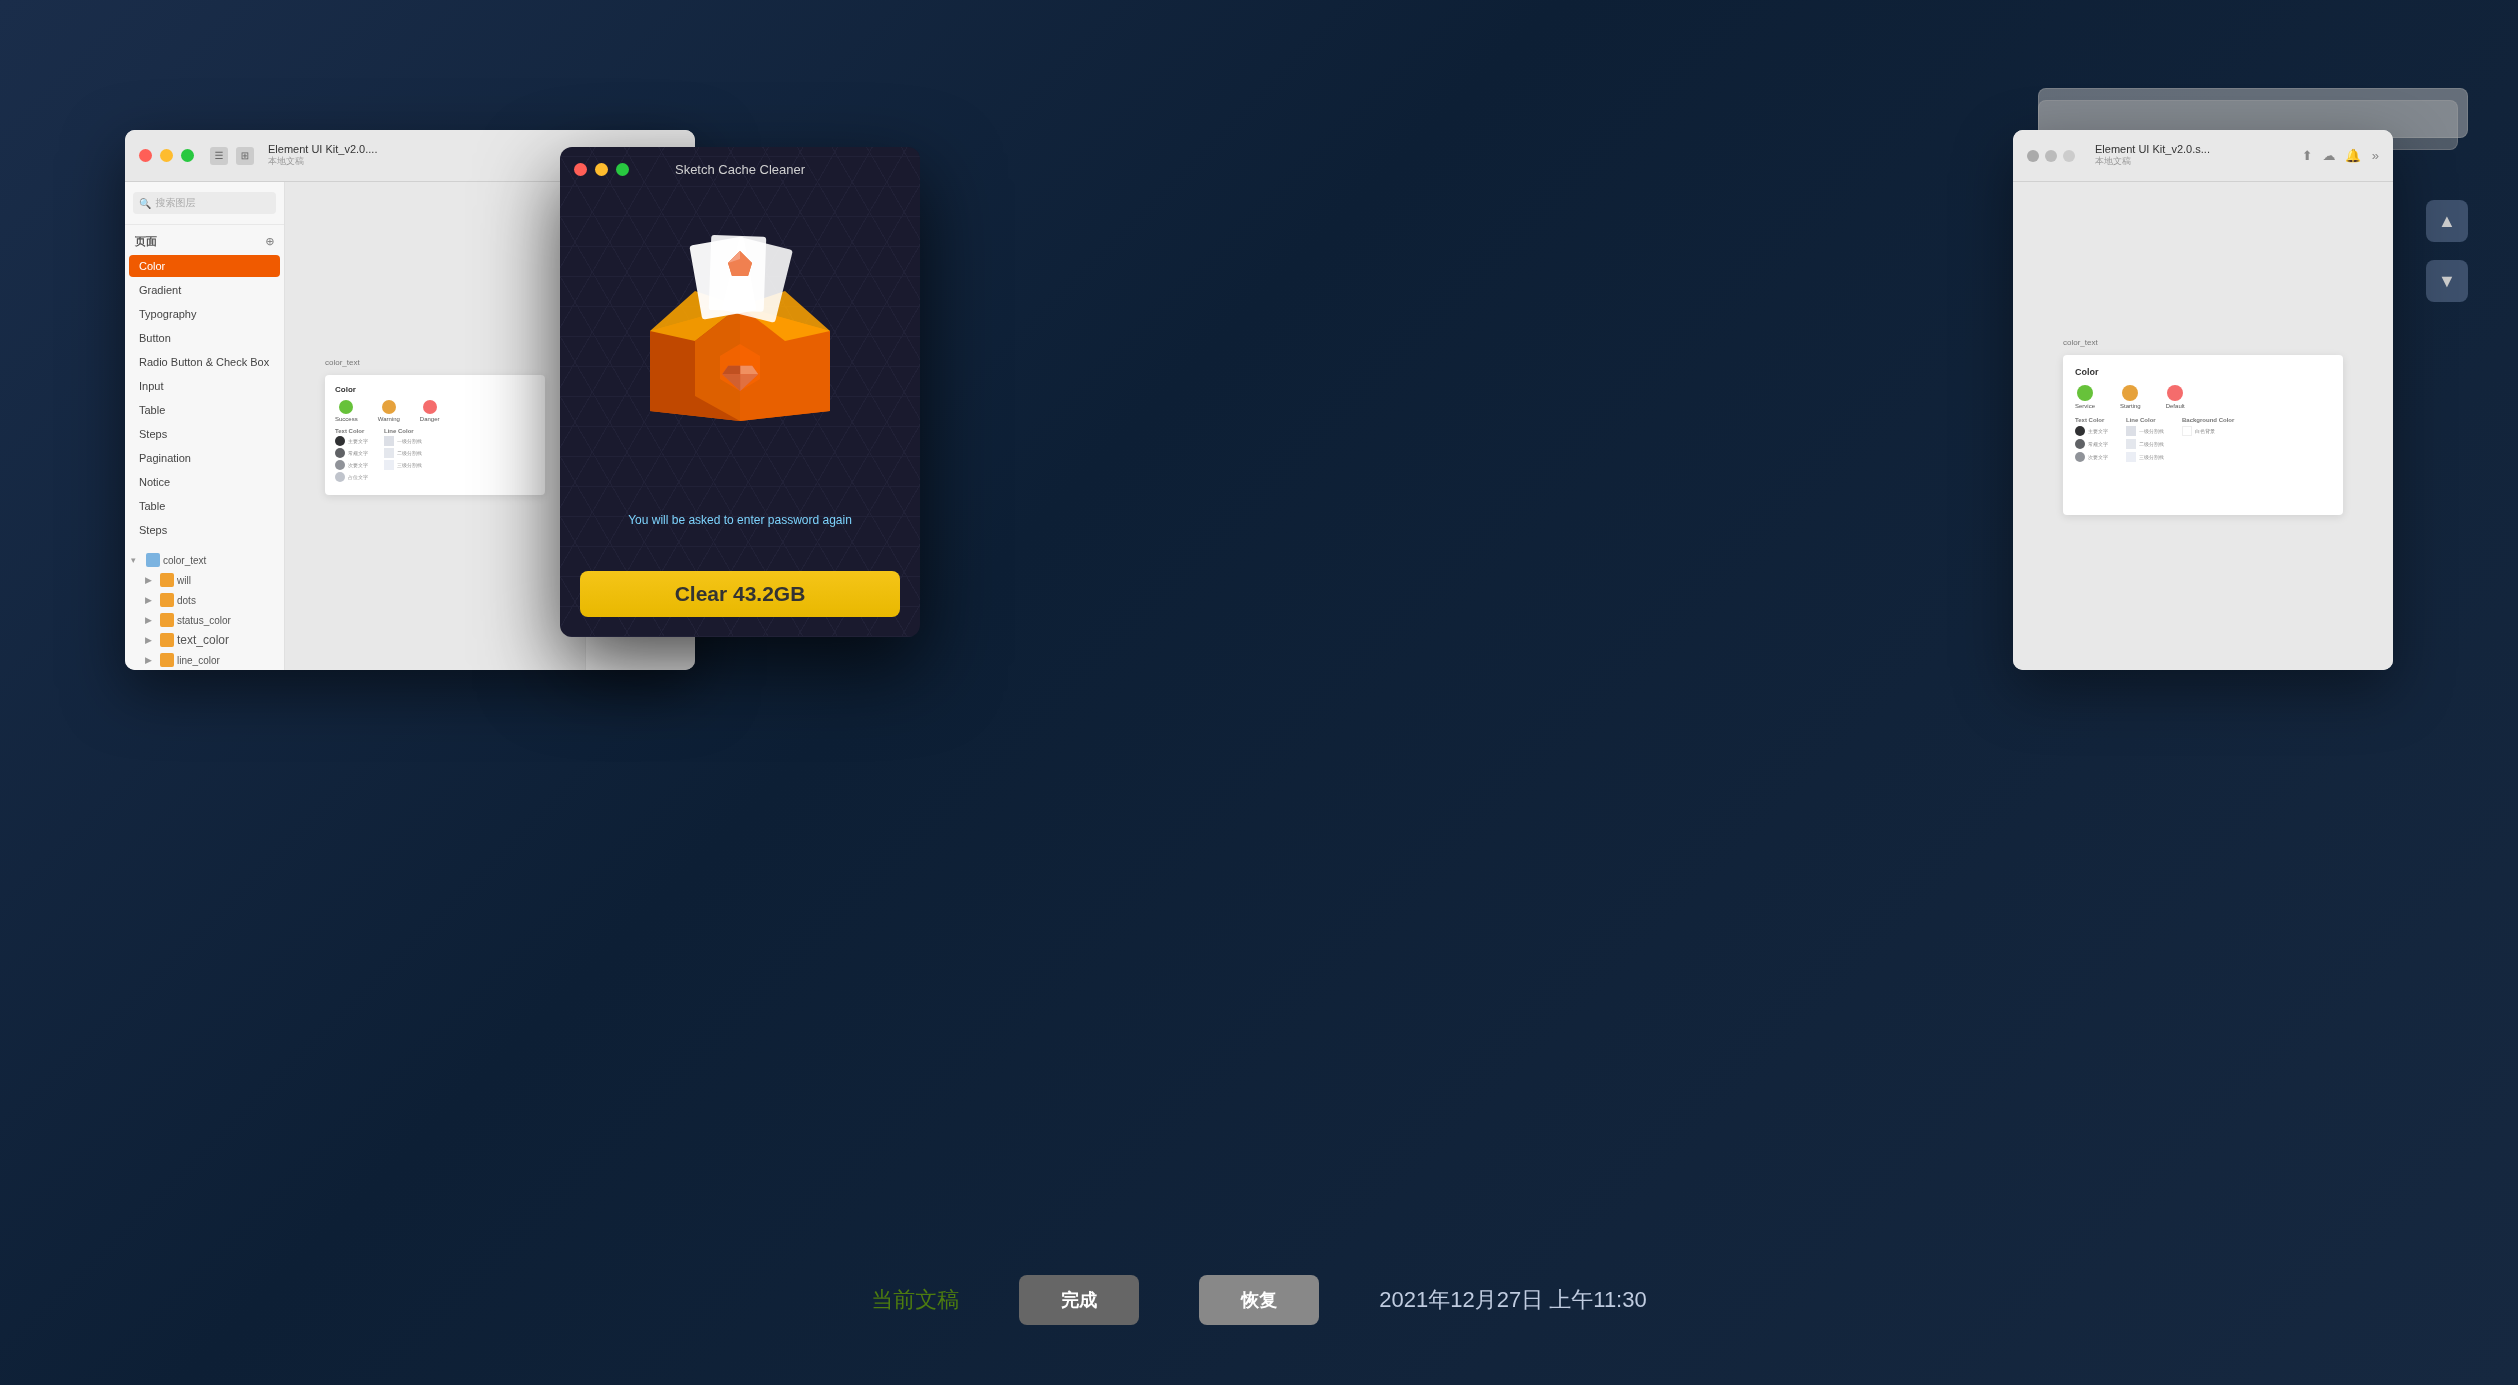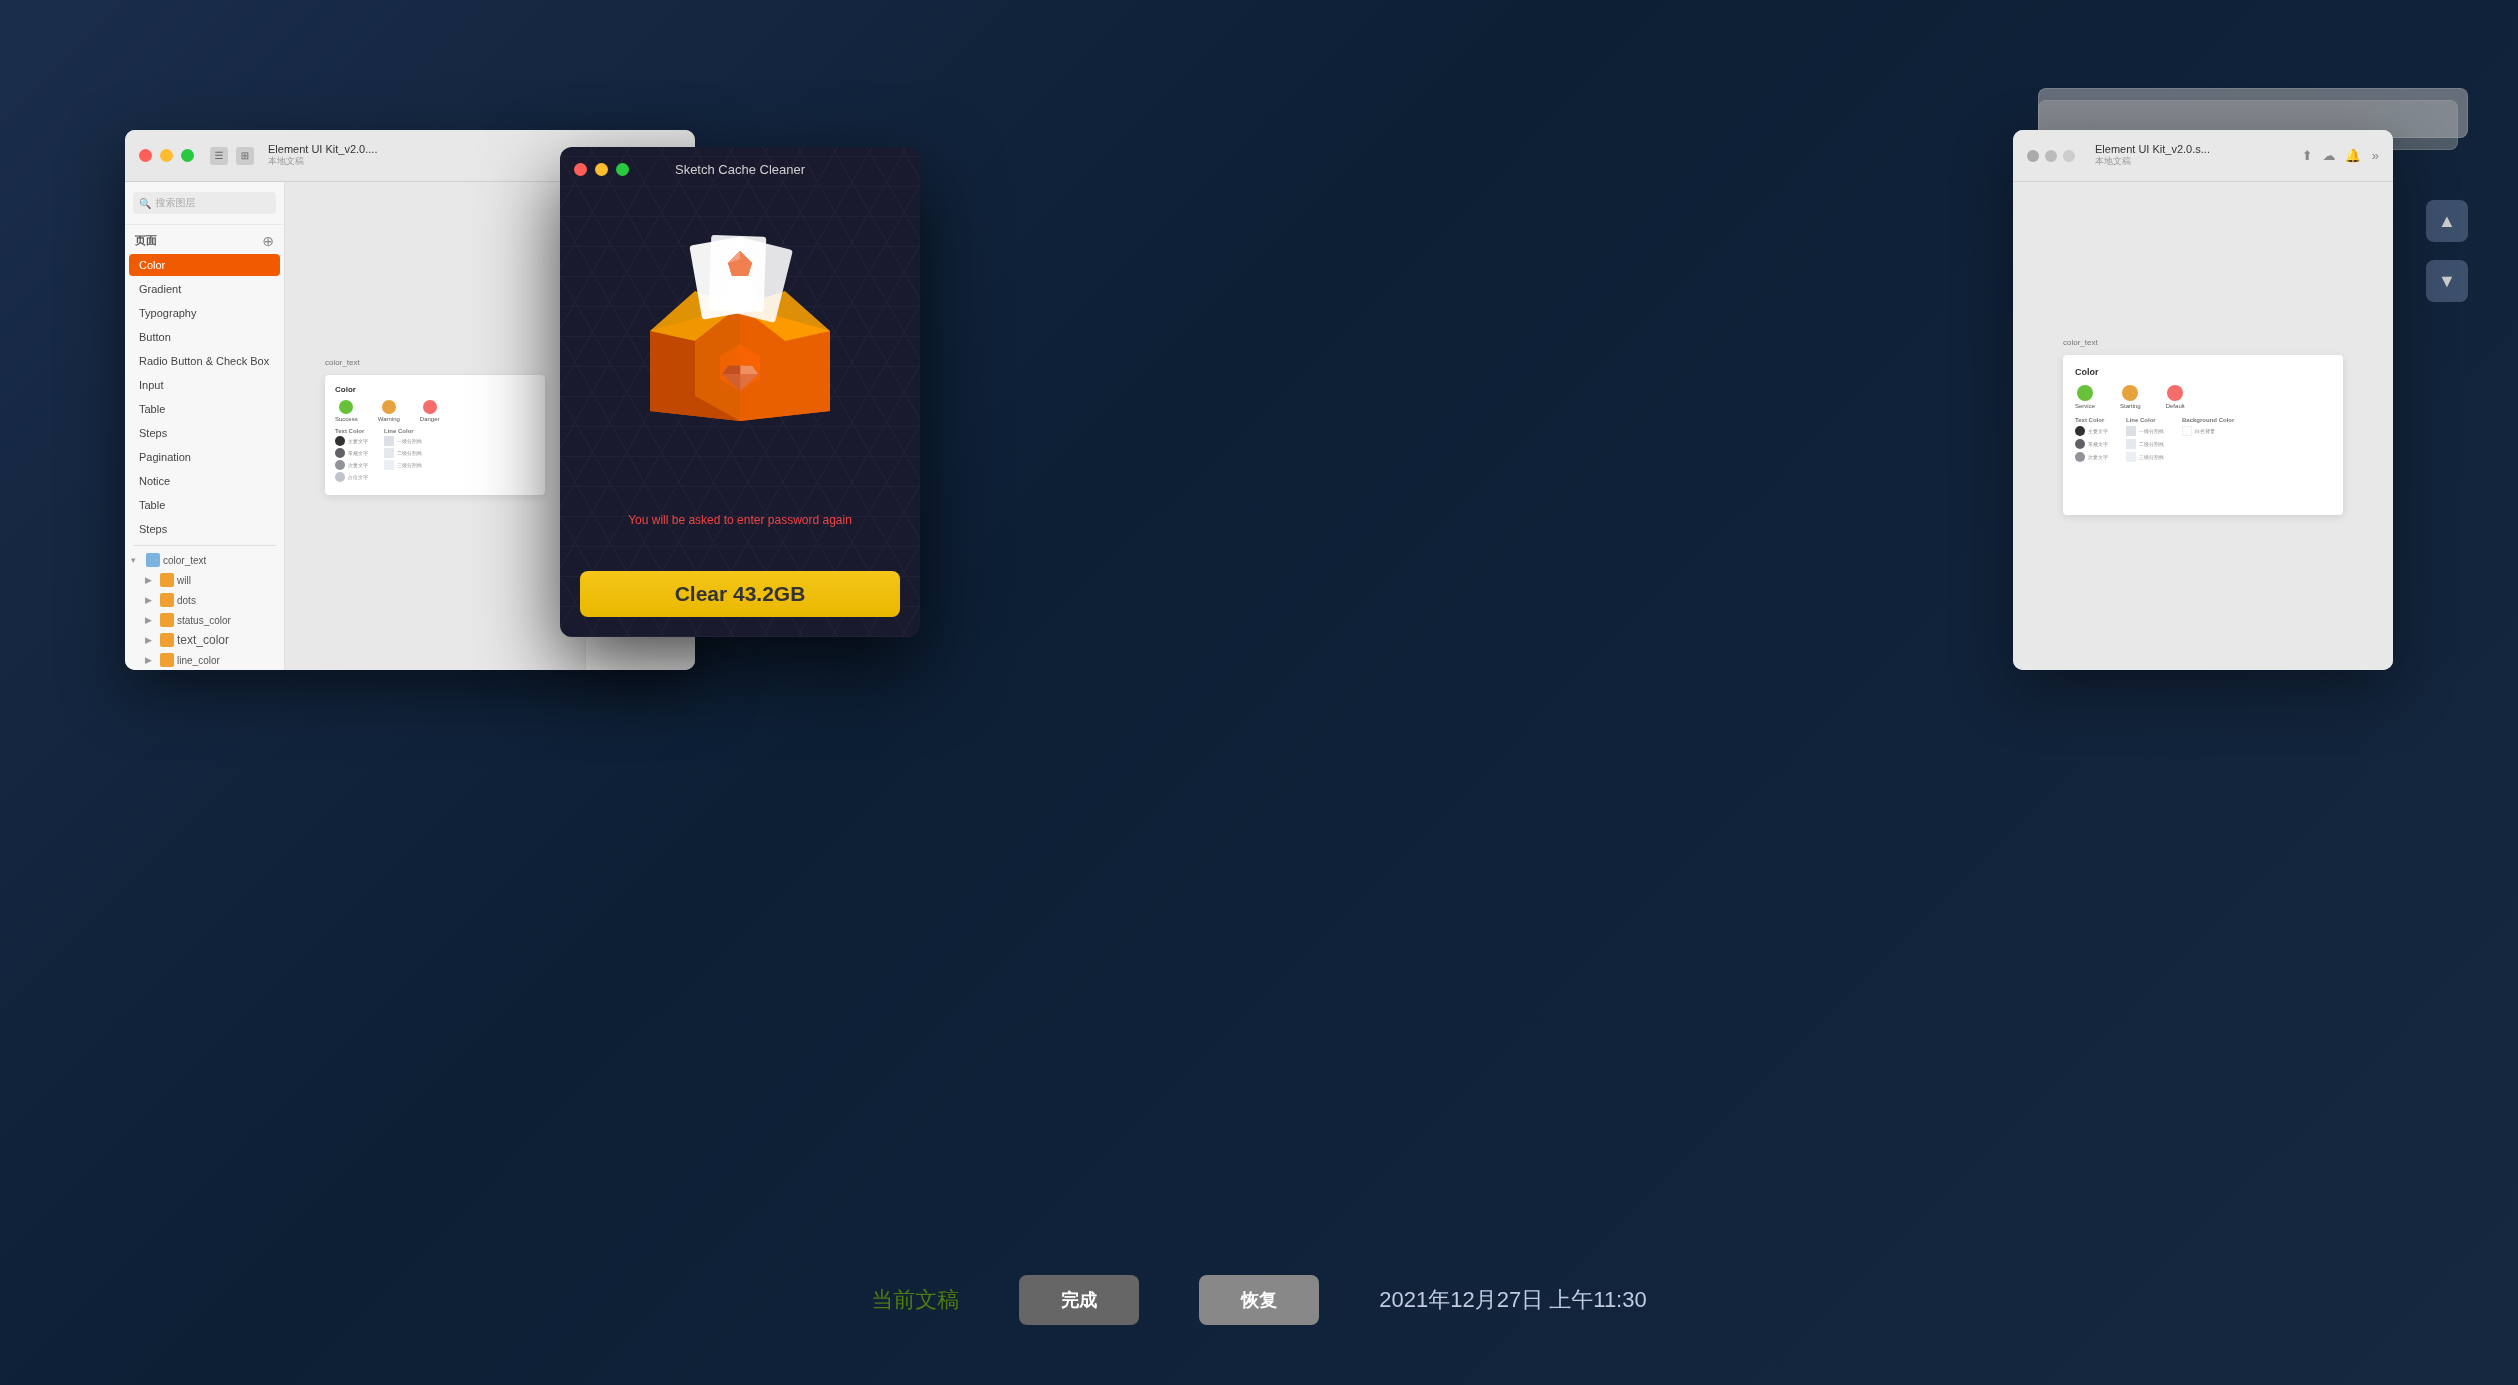--- a/index.html
+++ b/index.html
@@ -101,22 +101,24 @@
       font-size: 10px;
     }
 
     .search-text {
       font-size: 10px;
       color: #aaa;
     }
 
     .sidebar-section-header {
       display: flex;
+      align-items: center;
       justify-content: space-between;
       padding: 8px 10px 4px;
+      font-family: Liberation Mono, monospace;
     }
 
     .sidebar-section-title {
       font-size: 11px;
       color: #555;
       font-weight: 600;
     }
 
     .sidebar-item {
       padding: 5px 10px;
@@ -251,21 +253,21 @@
       background-image: 
         repeating-linear-gradient(60deg, #4a4a6a 0, #4a4a6a 1px, transparent 1px, transparent 30px),
         repeating-linear-gradient(120deg, #4a4a6a 0, #4a4a6a 1px, transparent 1px, transparent 30px),
         repeating-linear-gradient(0deg, #4a4a6a 0, #4a4a6a 1px, transparent 1px, transparent 30px);
     }
 
     .cache-message {
       position: relative;
       z-index: 2;
       font-size: 12px;
-      color: #ef4444;
+      color: #7dd3fc;
       text-align: center;
       margin-top: 24px;
     }
 
     .cache-clear-btn {
       position: relative;
       z-index: 2;
       width: 100%;
       height: 46px;
       background: linear-gradient(180deg, #f5c518, #e8b800);

